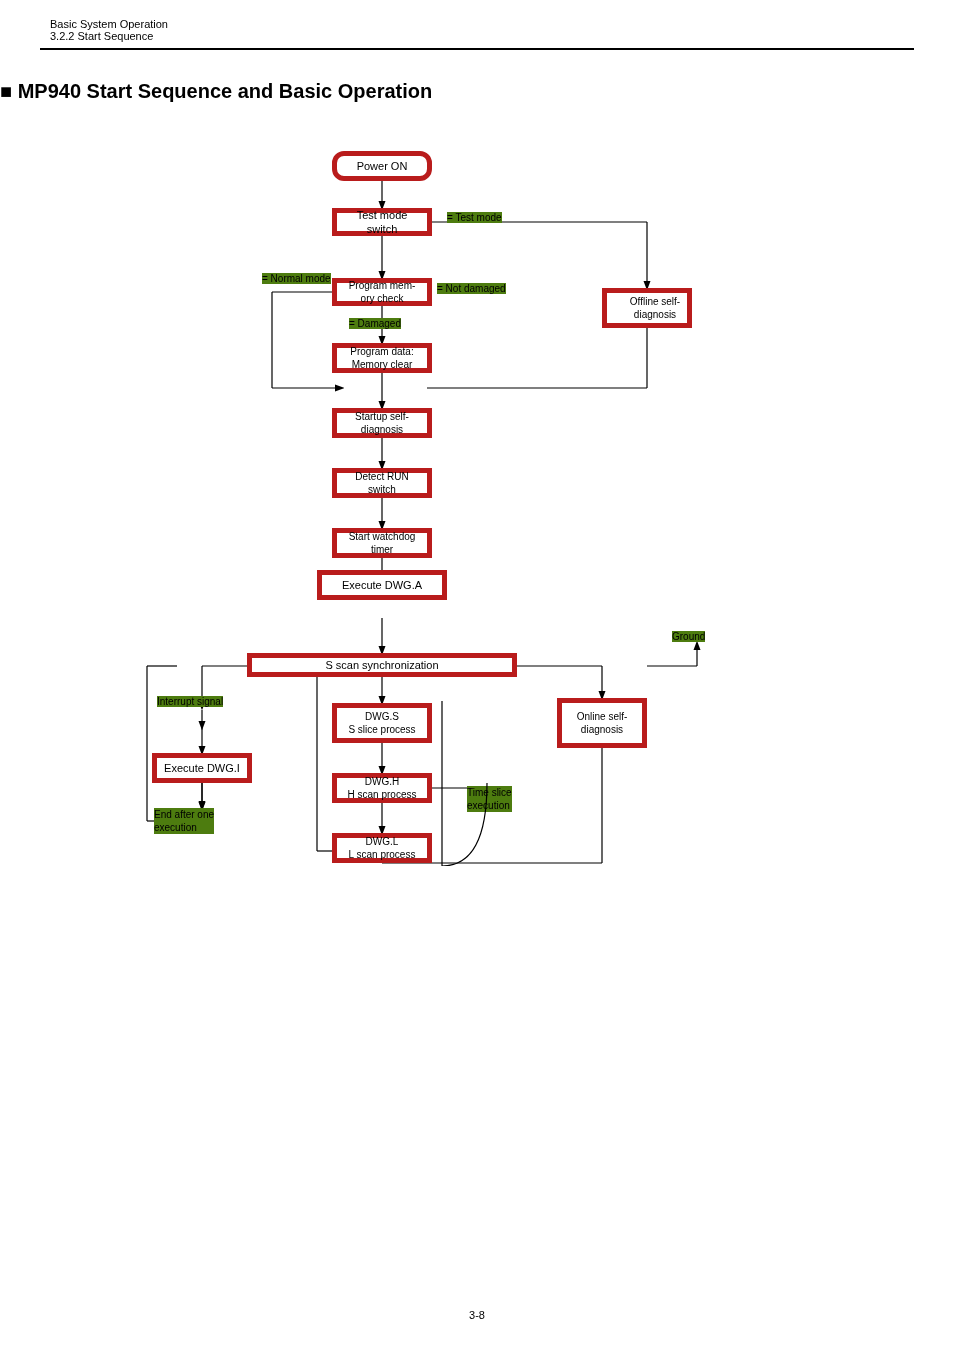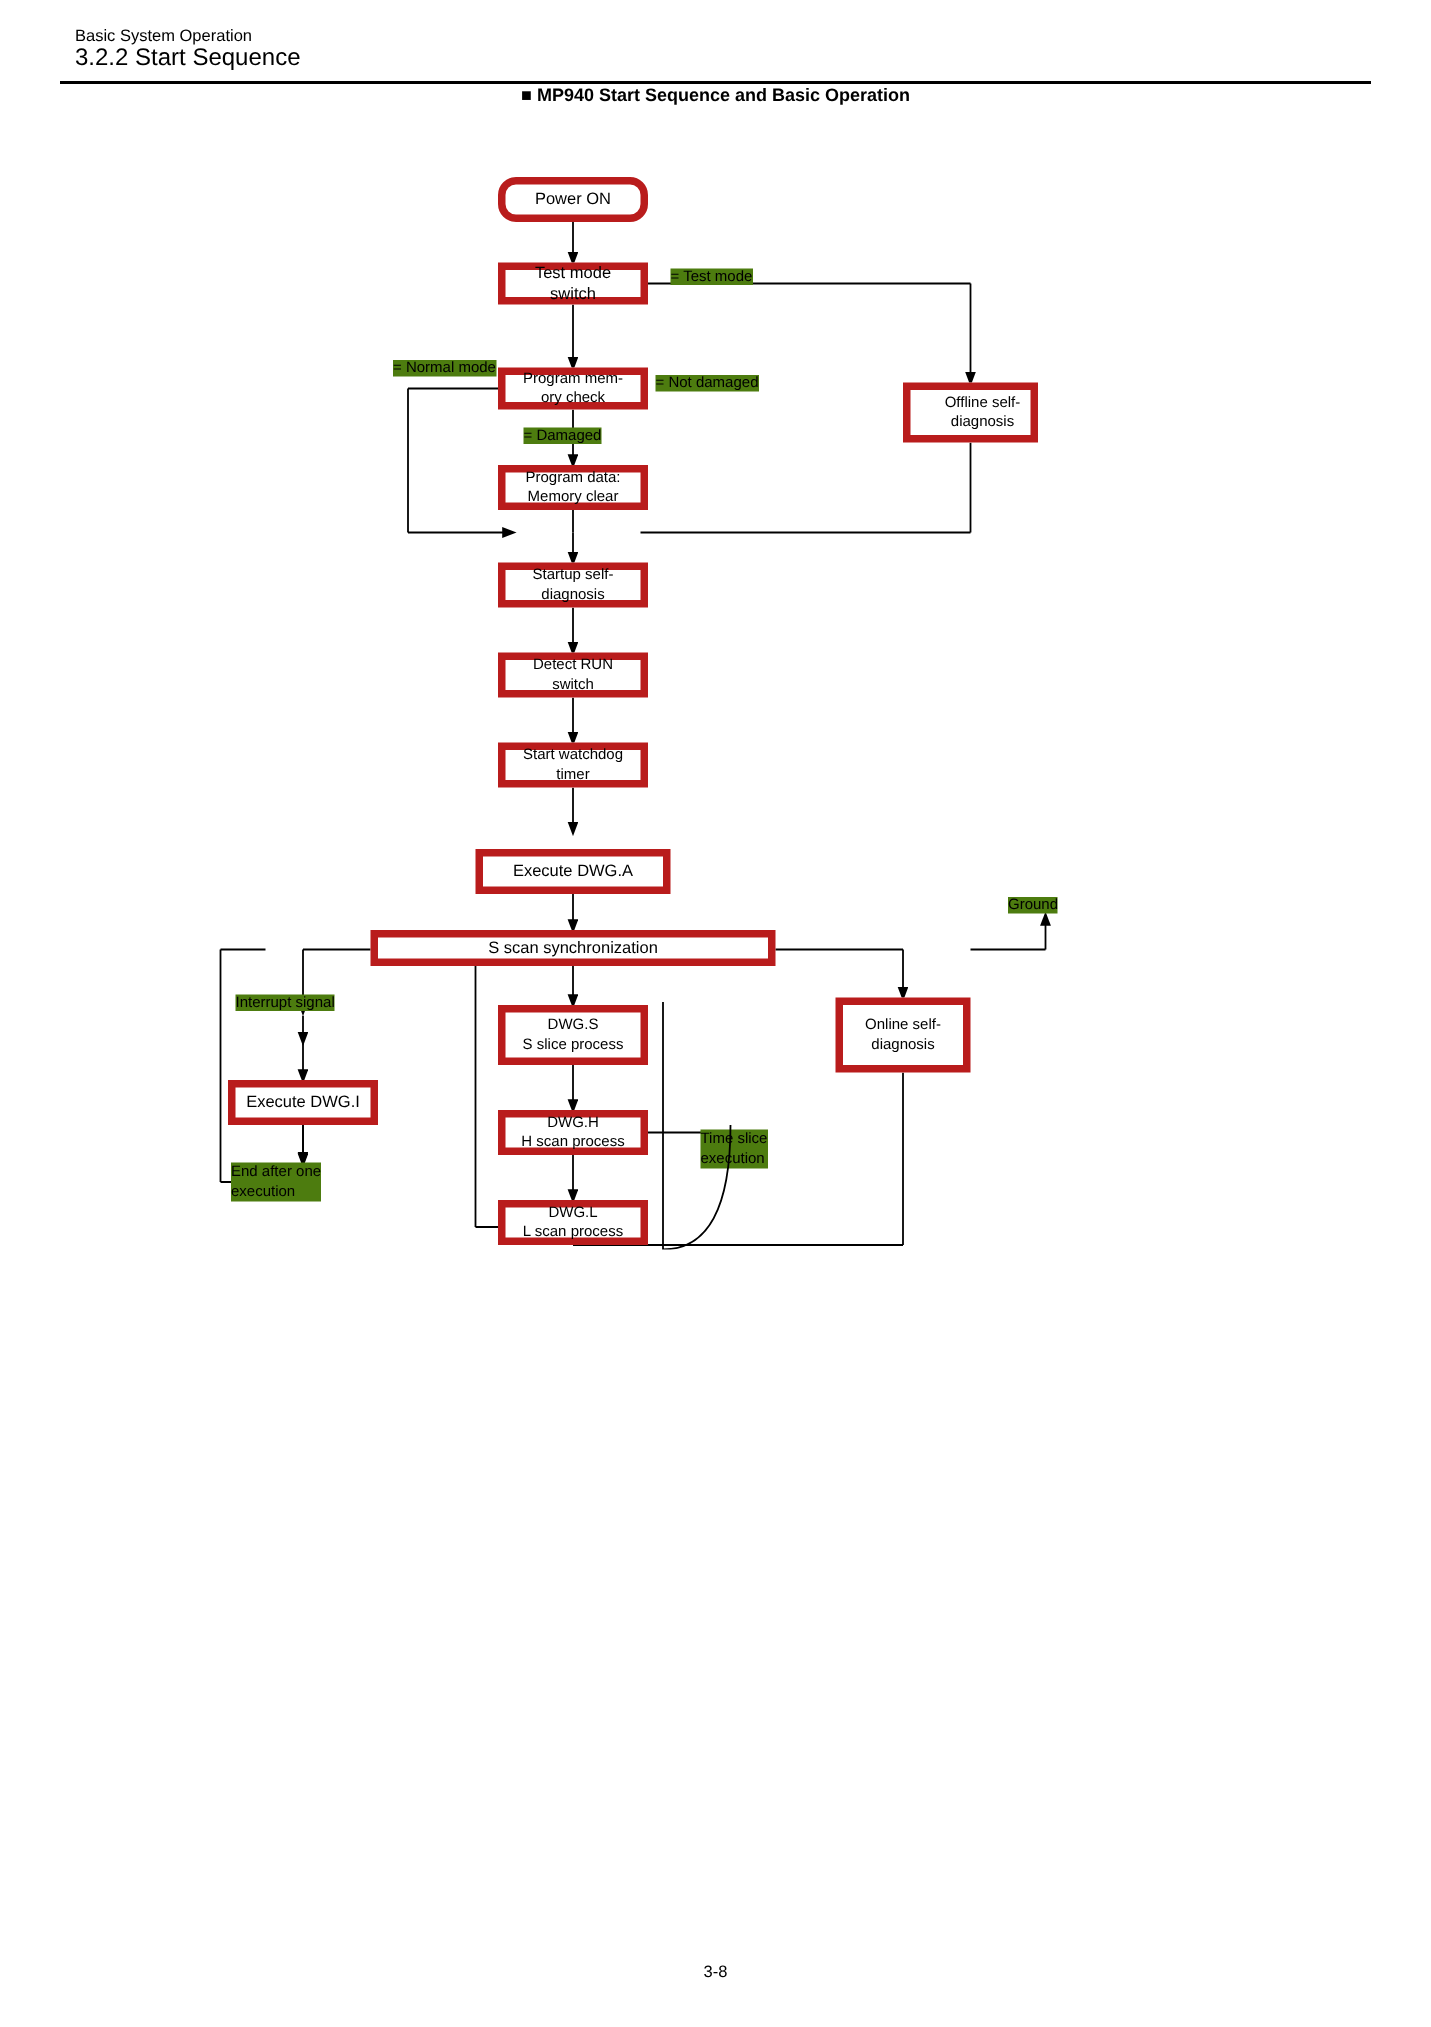--- a/index.html
+++ b/index.html
@@ -15,30 +15,31 @@
     .page-header {
       padding: 18px 40px 4px 40px;
       font-size: 11px;
       margin-left: 10px;
     }
     .page-header .main-title {
       font-weight: normal;
       font-size: 11px;
     }
     .page-header .sub-title {
-      font-size: 16px;
+      font-size: 11px;
     }
     .header-line {
       border-bottom: 2px solid #000;
       margin: 2px 40px 0 40px;
     }
     .page-title-section {
-      text-align: center;
+      text-align: left;
+      margin-top: 30px;
       margin-bottom: 30px;
-      font-size: 12px;
+      font-size: 20px;
       font-weight: bold;
     }
     .page-title-section::before {
       content: "■ ";
     }
     .diagram-container {
       position: relative;
       width: 860px;
       margin: 0 auto;
       height: 950px;
@@ -208,21 +209,21 @@
   <div class="box" style="left:285px;top:335px;width:100px;height:30px;">
     <span style="white-space:pre;line-height:1.3;font-size:10px;">Detect RUN
 switch</span>
   </div>
 
   <div class="box" style="left:285px;top:395px;width:100px;height:30px;">
     <span style="white-space:pre;text-align:center;line-height:1.3;font-size:10px;">Start watchdog
 timer</span>
   </div>
 
-  <div class="box" style="left:270px;top:466px;width:130px;height:30px;">
+  <div class="box" style="left:270px;top:437px;width:130px;height:30px;">
     <span>Execute DWG.A</span>
   </div>
 
   <div class="box" style="left:200px;top:520px;width:270px;height:24px;">
     <span>S scan synchronization</span>
   </div>
 
   <div class="label-text" style="left:110px;top:563px;">
     <span>Interrupt signal</span>
   </div>

